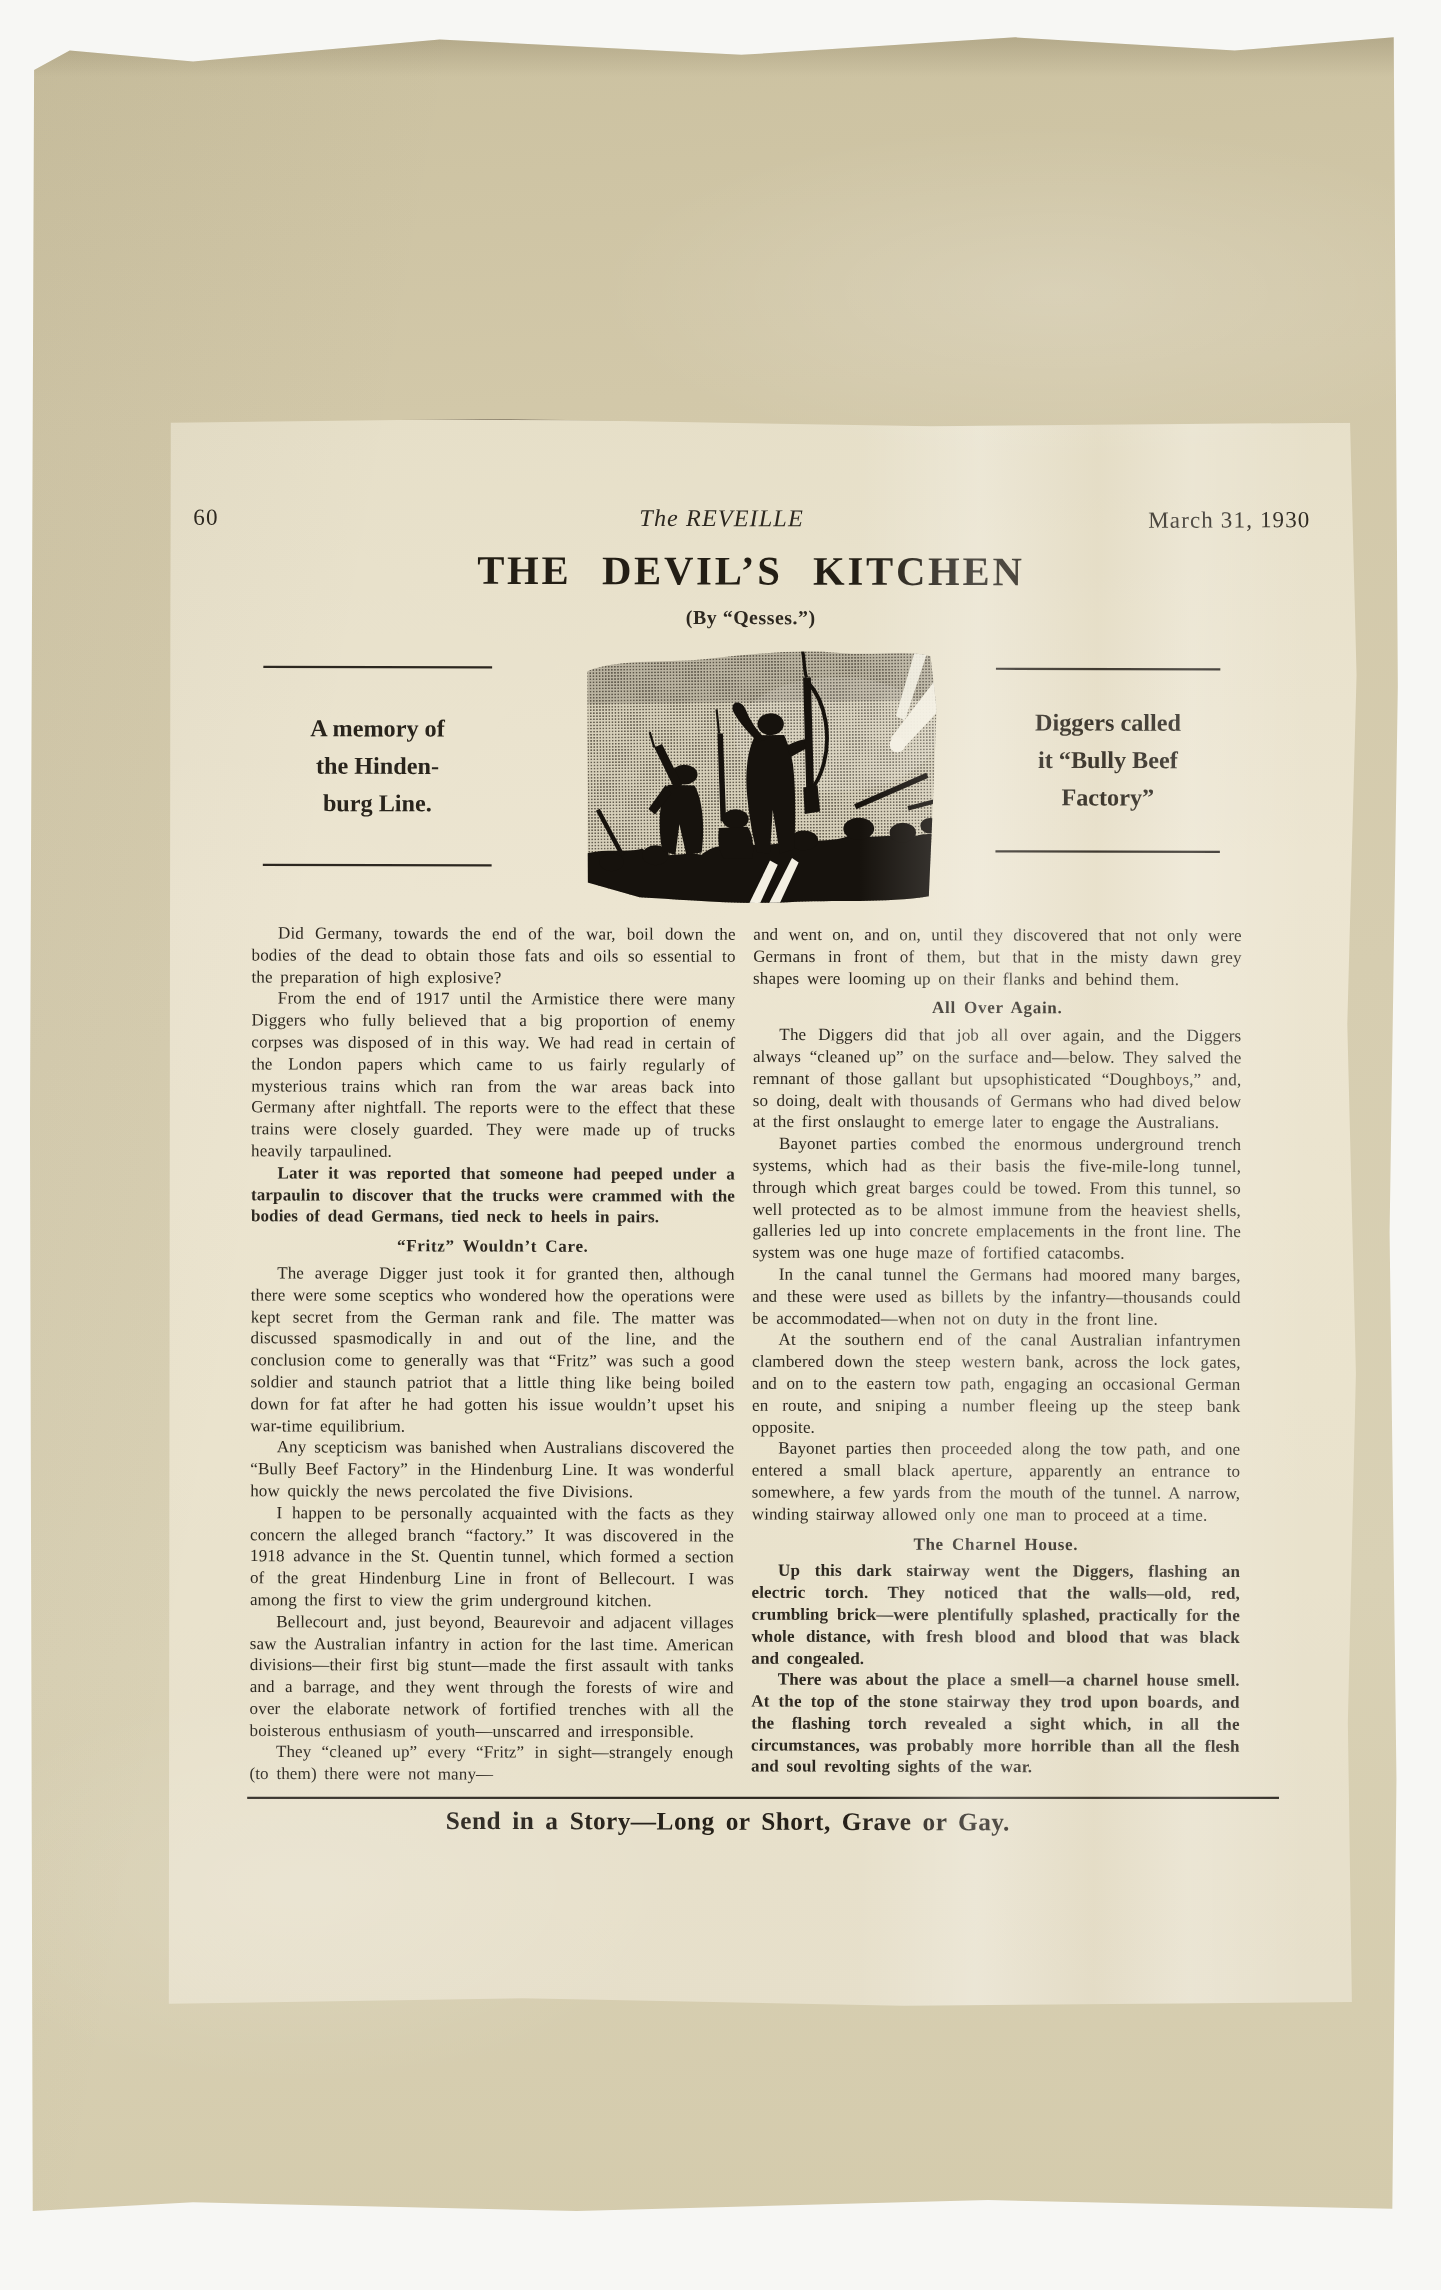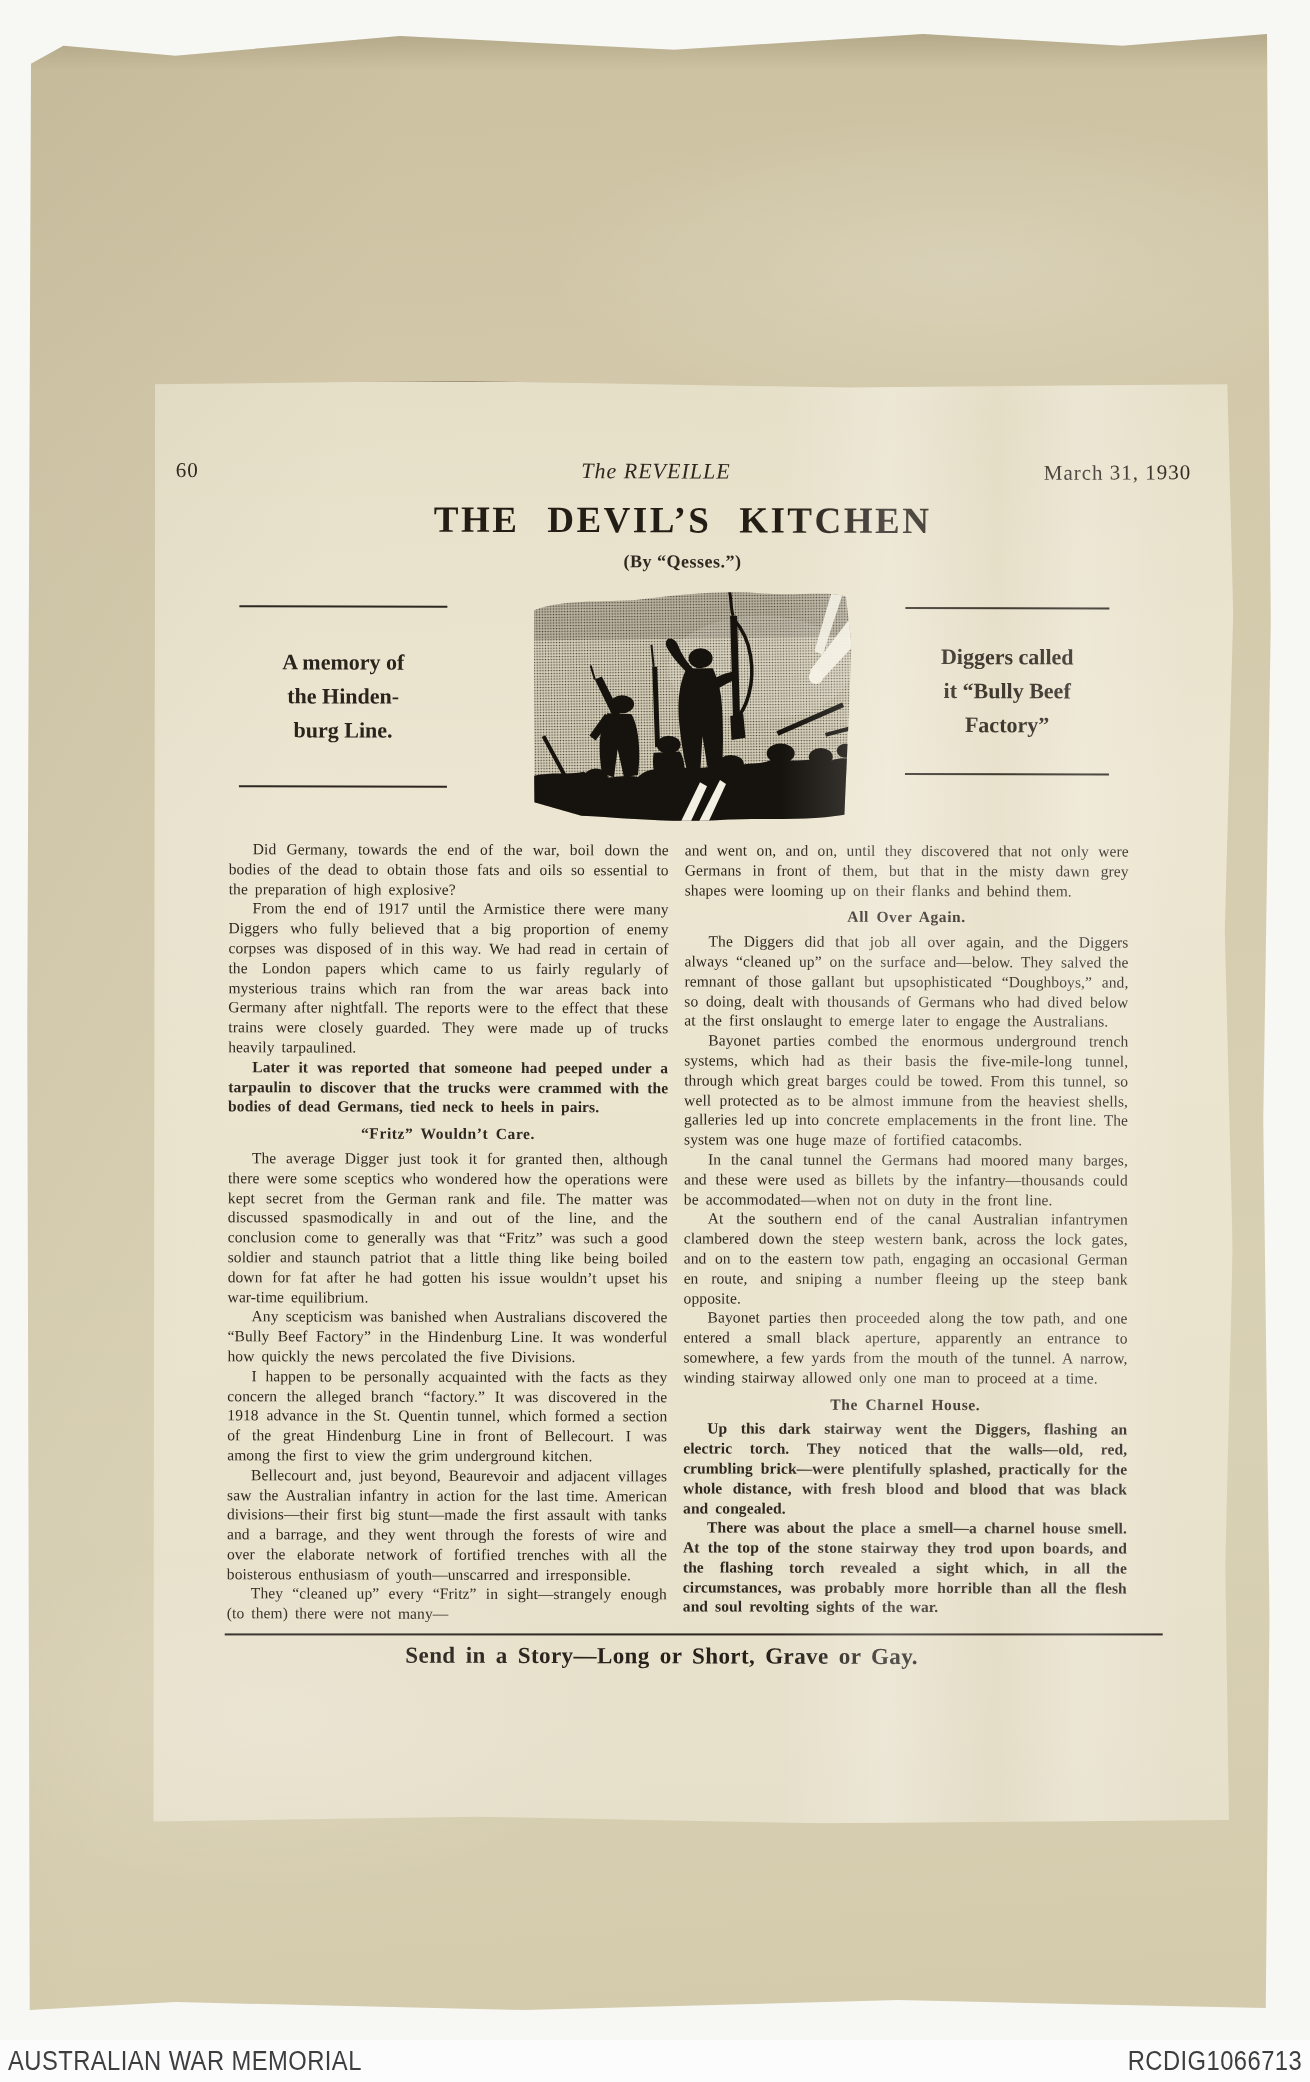--- a/index.html
+++ b/index.html
@@ -202,18 +202,14 @@
       </div>
 
       <div class="story-footer">
         <div class="footer-rule"></div>
         <div class="footer-text">Send in a Story—Long or Short, Grave or Gay.</div>
       </div>
 
     </div>
   </div>
 
-  <div class="awm-bar">
-    <span class="awm-left">AUSTRALIAN WAR MEMORIAL</span>
-    <span class="awm-right">RCDIG1066713</span>
-  </div>
 
 </div>
 
 </body></html>

